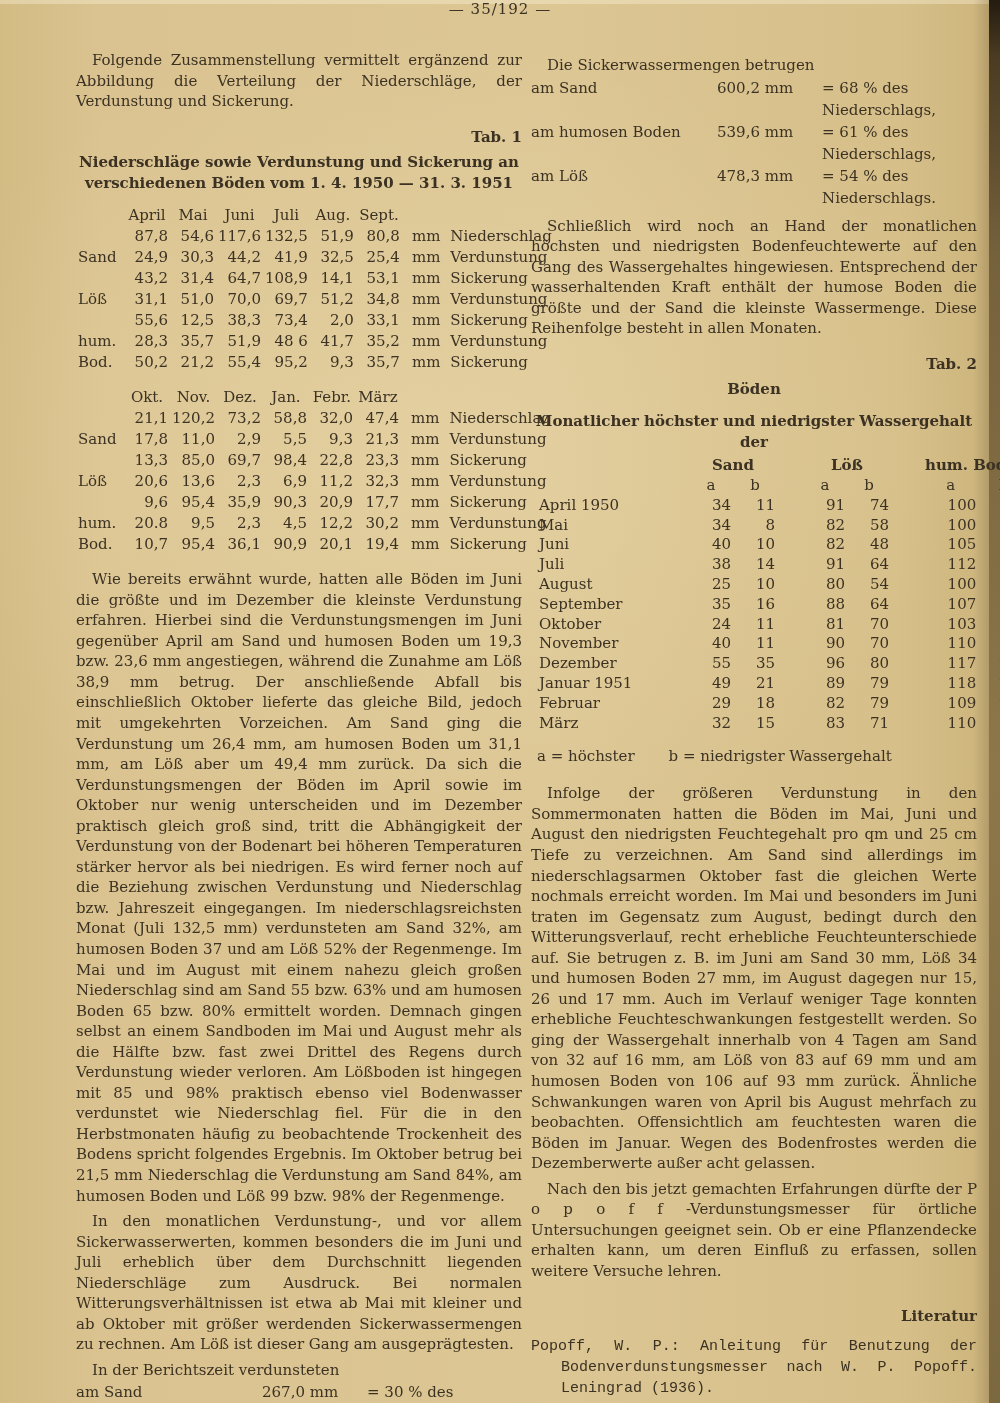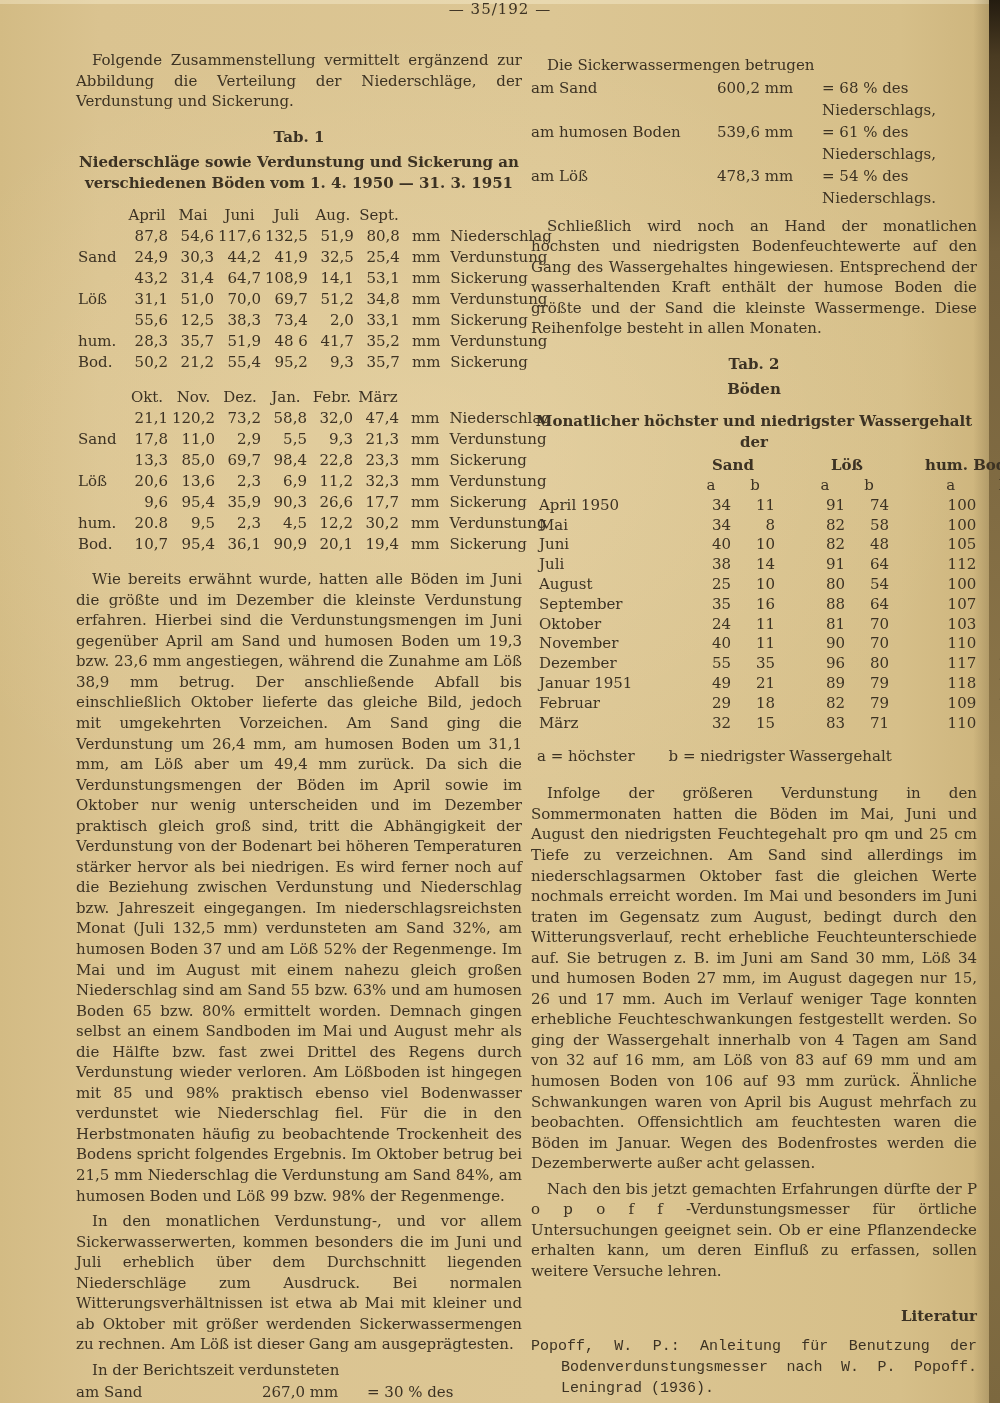--- a/index.html
+++ b/index.html
@@ -17,21 +17,21 @@
   .edge-shade{position:absolute;top:0;right:11px;width:16px;height:100%;
     background:linear-gradient(90deg,rgba(110,92,55,0) 0%,rgba(110,92,55,0.28) 100%);}
   .page-edge{position:absolute;top:0;right:0;width:11px;height:100%;
     background:linear-gradient(180deg,#241c10 0%,#4a3b22 4%,#75613c 18%,#8d774a 55%,#7c683f 100%);}
   .page-number{position:absolute;top:0;left:0;width:100%;text-align:center;letter-spacing:1px;}
   .col{position:absolute;top:50px;width:446px;text-align:justify;}
   .col-left{left:76px;}
   .col-right{left:531px;}
   p{margin:0;line-height:1.37;text-indent:16px;}
   p + p{margin-top:5px;}
-  .caption{font-weight:bold;text-align:center;text-indent:0;margin:16px 0 6px 0;}
+  .caption{font-weight:bold;text-align:right;text-indent:0;margin:16px 0 6px 0;}
   .tab-title{font-weight:bold;text-align:center;text-indent:0;line-height:1.45;margin-bottom:10px;}
   table{border-collapse:collapse;margin:0 0 14px 0;}
   td{padding:0 2px;line-height:1.4;white-space:nowrap;}
   .t1 .lbl{min-width:44px;text-align:left;}
   .t1 .num{min-width:42px;text-align:right;}
   .t1 .mon{text-align:center;}
   .t1 .unit{padding-left:10px;margin-top:16px;}
   .t1 .kind{padding-left:8px;text-align:left;}
   .t2{margin-left:6px;}
   .t2 td{line-height:1.32;}
@@ -230,21 +230,21 @@
           <td class="unit">mm</td>
           <td class="kind">Verdunstung</td>
         </tr>
 
         <tr>
           <td class="lbl"></td>
           <td class="num">9,6</td>
           <td class="num">95,4</td>
           <td class="num">35,9</td>
           <td class="num">90,3</td>
-          <td class="num">26,6</td>
+          <td class="num">20,9</td>
           <td class="num">17,7</td>
           <td class="unit">mm</td>
           <td class="kind">Sickerung</td>
         </tr>
 
         <tr>
           <td class="lbl">hum.</td>
           <td class="num">20.8</td>
           <td class="num">9,5</td>
           <td class="num">2,3</td>

